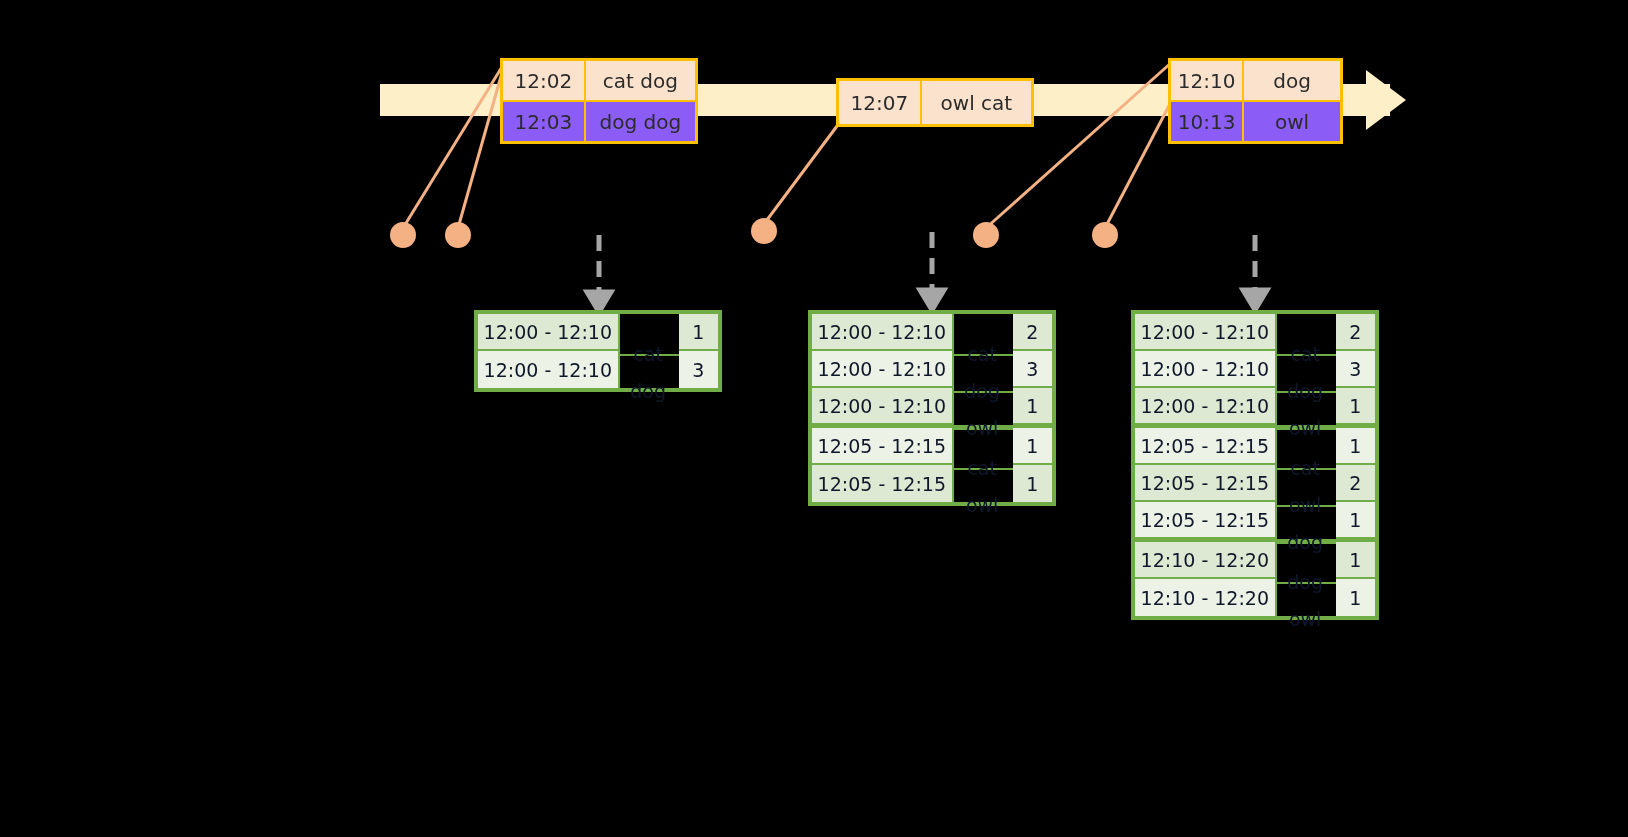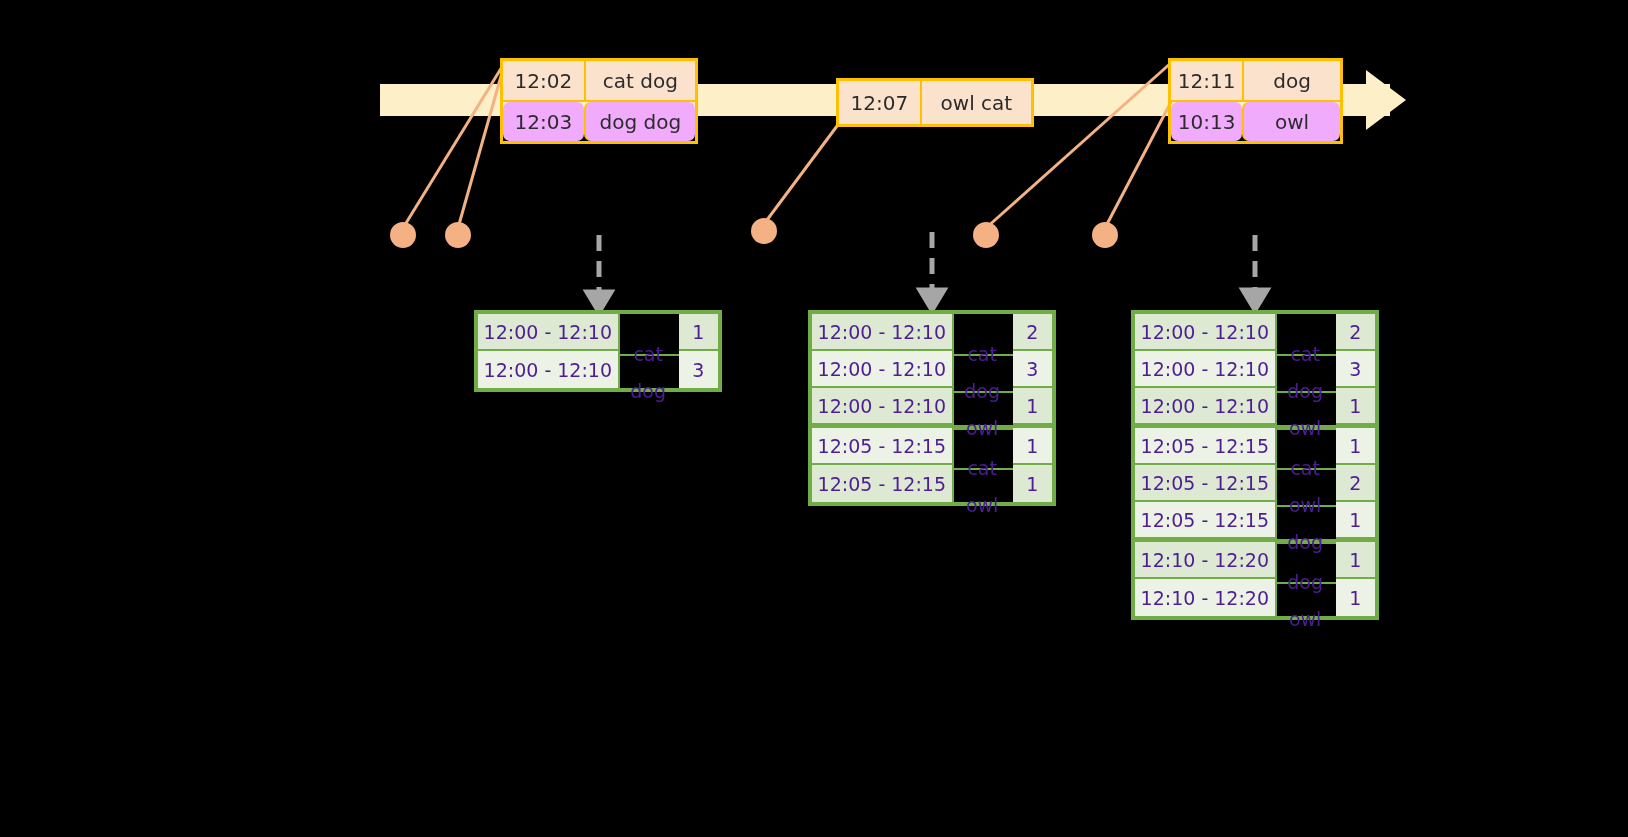--- a/index.html
+++ b/index.html
@@ -25,21 +25,21 @@
   }
 
   
   .evt{
     position:absolute;border:3px solid #FFC000;box-sizing:border-box;
     display:flex;flex-direction:column;
   }
   .evt-row{display:flex;align-items:stretch;}
   .evt-row + .evt-row{border-top:2px solid #FFC000;}
   .evt-row.shade .cell{background:#FBE2CC;}
-  .evt-row.plain .cell{background:#f0abfc;border-radius:7px;}
+  .evt-row.plain .cell{background:#8b5cf6;}
   .evt .cell{
     display:flex;align-items:center;justify-content:center;
     font-size:20px;color:#2b2b2b;box-sizing:border-box;white-space:nowrap;
   }
   .evt .c-time{width:82px;}
   .evt .c-words{width:113px;border-left:2px solid #FFC000;}
 
   #evt1{left:500px;top:58px;width:198px;}
   #evt1 .evt-row{height:39px;}
   #evt2{left:836px;top:78px;width:198px;}
@@ -57,21 +57,21 @@
 
   
   .gtable{
     position:absolute;border:4px solid #70AD47;box-sizing:border-box;
   }
   .grow{display:flex;align-items:stretch;height:37px;}
   .grow.dark .gcell{background:#DDE9D2;}
   .grow.light .gcell{background:#ECF2E6;}
   .gcell{
     display:flex;align-items:center;justify-content:center;
-    font-size:19px;color:#4c1d95;box-sizing:border-box;white-space:nowrap;
+    font-size:19px;color:#0f172a;box-sizing:border-box;white-space:nowrap;
     border-right:2px solid #70AD47;border-bottom:2px solid #70AD47;
   }
   .gcell:last-child{border-right:none;}
   .grow:last-child .gcell{border-bottom:none;}
   .g-win{width:144px;}
   .g-key{width:60px;margin-top:40px;}
   .g-cnt{width:40px;}
   .grow.grp{border-bottom:3px solid #70AD47;}
 
   #gt1{left:474px;top:310px;width:248px;}
@@ -119,21 +119,21 @@
 
   <div class="evt" id="evt2">
     <div class="evt-row shade">
       <div class="cell c-time">12:07</div>
       <div class="cell c-words">owl cat</div>
     </div>
   </div>
 
   <div class="evt" id="evt3">
     <div class="evt-row shade">
-      <div class="cell c-time">12:11</div>
+      <div class="cell c-time">12:10</div>
       <div class="cell c-words">dog</div>
     </div>
     <div class="evt-row plain">
       <div class="cell c-time">10:13</div>
       <div class="cell c-words">owl</div>
     </div>
   </div>
 
   <div id="dot-layer">
       <div class="dot" style="left: 390px; top: 222px;"></div>

